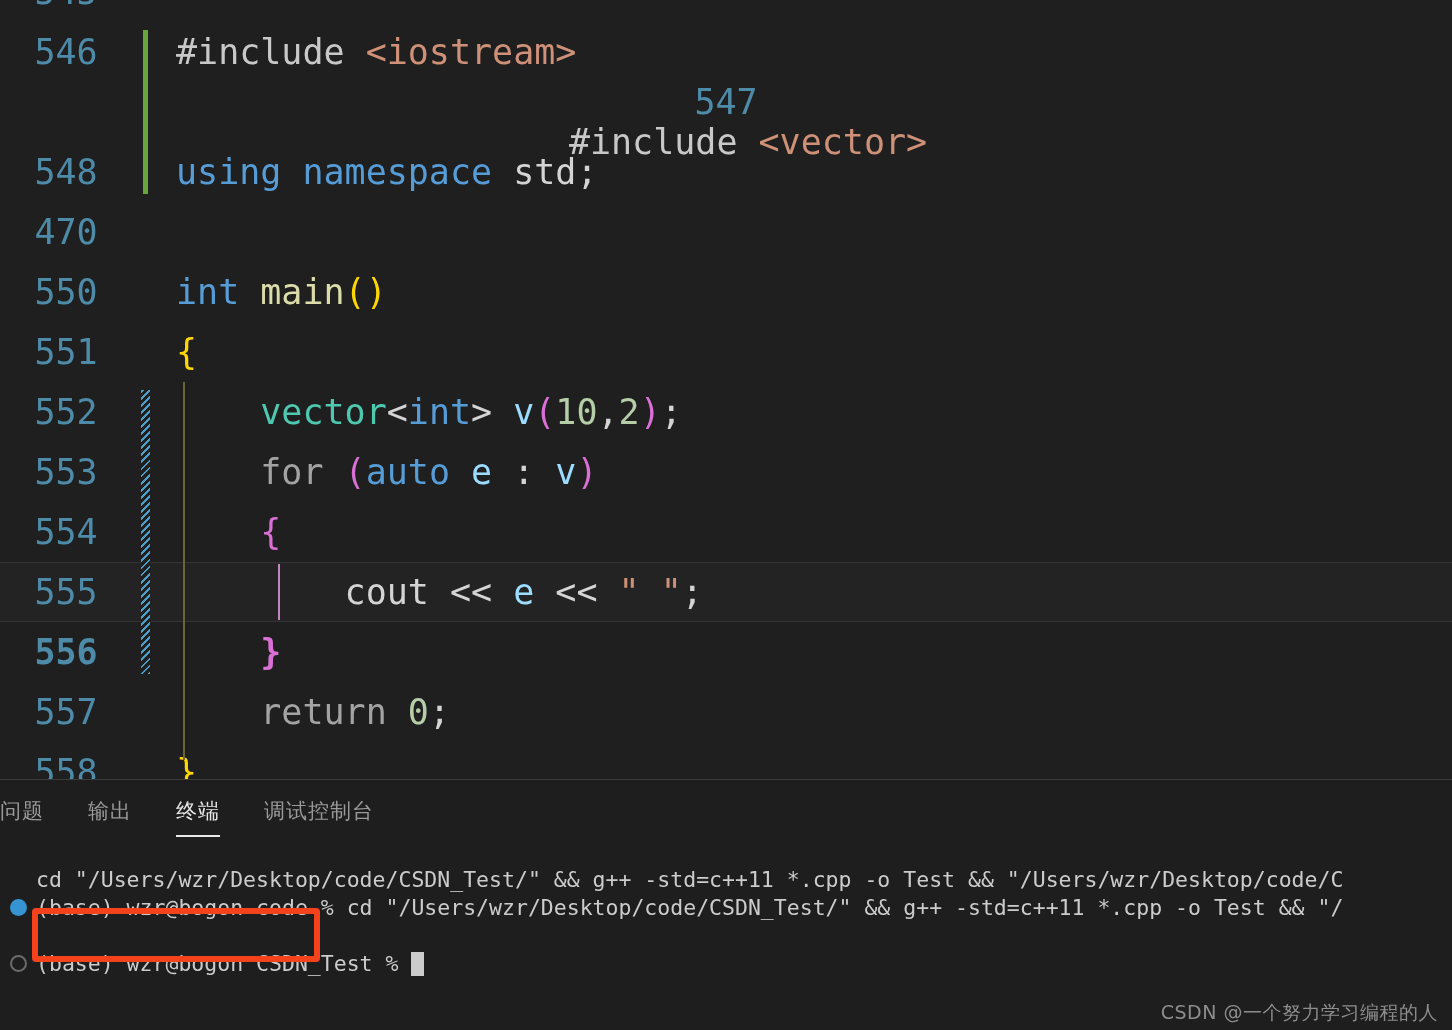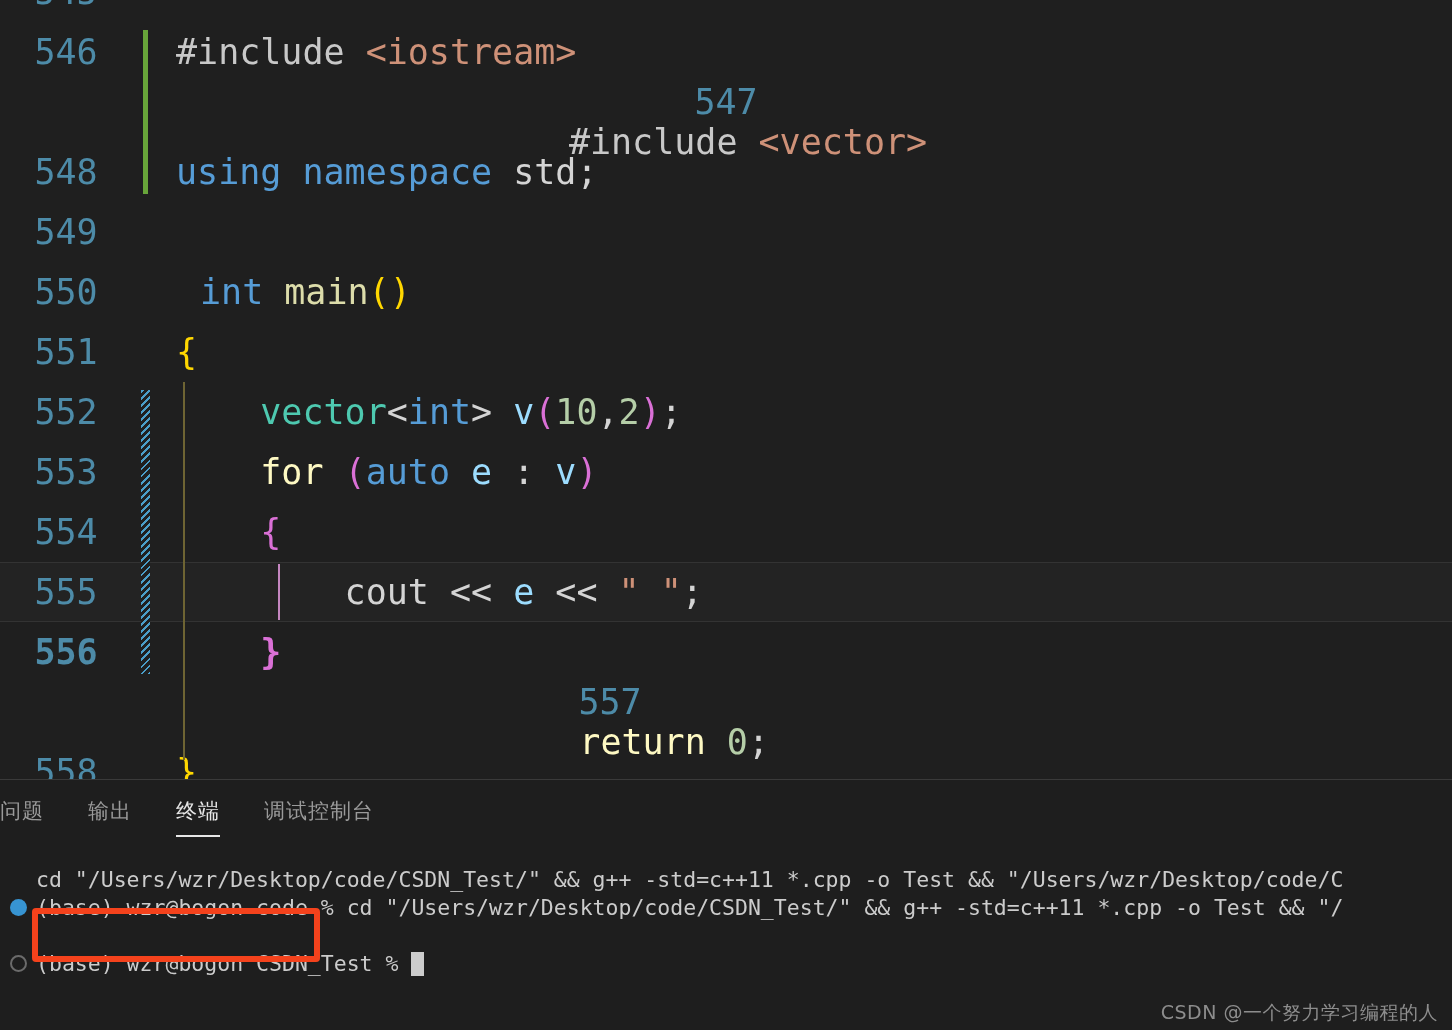--- a/index.html
+++ b/index.html
@@ -71,21 +71,21 @@
   }
   .indent-guide.active-guide {
     background: #c586c0;
   }
 
   
   .t-plain   { color: #d4d4d4; }
   .t-pre     { color: #c8c8c8; }
   .t-hdr     { color: #ce9178; margin-top: 47px; }
   .t-kw      { color: #569cd6; }
-  .t-ctl     { color: #fef9c3; }
+  .t-ctl     { color: #a3a3a3; }
   .t-type    { color: #4ec9b0; }
   .t-fn      { color: #dcdcaa; }
   .t-var     { color: #9cdcfe; }
   .t-num     { color: #b5cea8; }
   .t-str     { color: #ce9178; }
   .t-br-y    { color: #ffd700; }
   .t-br-p    { color: #da70d6; }
   .t-op      { color: #d4d4d4; }
 
   
@@ -185,29 +185,29 @@
   }
 </style>
 </head>
 <body>
 
 <div id="editor">
     <div class="code-line" style="position: absolute; left: 0px; top: -38px; width: 1452px;"><div class="ln">545</div><div class="code-text"></div></div>
     <div class="code-line" style="position: absolute; left: 0px; top: 22px; width: 1452px;"><div class="ln">546</div><div class="code-text"><span class="t-pre">#include </span><span class="t-hdr">&lt;iostream&gt;</span></div></div>
     <div class="code-line" style="position: absolute; left: 0px; top: 82px; width: 1452px; flex-direction: column;"><div class="ln">547</div><div class="code-text"><span class="t-pre">#include </span><span class="t-hdr">&lt;vector&gt;</span></div></div>
     <div class="code-line" style="position: absolute; left: 0px; top: 142px; width: 1452px;"><div class="ln">548</div><div class="code-text"><span class="t-kw">using namespace </span><span class="t-plain">std</span><span class="t-plain">;</span></div></div>
-    <div class="code-line" style="position: absolute; left: 0px; top: 202px; width: 1452px;"><div class="ln">549</div><div class="code-text"></div></div>
-    <div class="code-line" style="position: absolute; left: 0px; top: 262px; width: 1452px; gap: 24px;"><div class="ln">550</div><div class="code-text"><span class="t-kw">int </span><span class="t-fn">main</span><span class="t-br-y">()</span></div></div>
+    <div class="code-line" style="position: absolute; left: 0px; top: 202px; width: 1452px;"><div class="ln">470</div><div class="code-text"></div></div>
+    <div class="code-line" style="position: absolute; left: 0px; top: 262px; width: 1452px;"><div class="ln">550</div><div class="code-text"><span class="t-kw">int </span><span class="t-fn">main</span><span class="t-br-y">()</span></div></div>
     <div class="code-line" style="position: absolute; left: 0px; top: 322px; width: 1452px;"><div class="ln">551</div><div class="code-text"><span class="t-br-y">{</span></div></div>
     <div class="code-line" style="position: absolute; left: 0px; top: 382px; width: 1452px;"><div class="ln">552</div><div class="code-text"><span class="t-plain">    </span><span class="t-type">vector</span><span class="t-op">&lt;</span><span class="t-kw">int</span><span class="t-op">&gt;</span><span class="t-plain"> </span><span class="t-var">v</span><span class="t-br-p">(</span><span class="t-num">10</span><span class="t-plain">,</span><span class="t-num">2</span><span class="t-br-p">)</span><span class="t-plain">;</span></div></div>
     <div class="code-line" style="position: absolute; left: 0px; top: 442px; width: 1452px;"><div class="ln">553</div><div class="code-text"><span class="t-plain">    </span><span class="t-ctl">for</span><span class="t-plain"> </span><span class="t-br-p">(</span><span class="t-kw">auto</span><span class="t-plain"> </span><span class="t-var">e</span><span class="t-plain"> : </span><span class="t-var">v</span><span class="t-br-p">)</span></div></div>
     <div class="code-line" style="position: absolute; left: 0px; top: 502px; width: 1452px;"><div class="ln">554</div><div class="code-text"><span class="t-plain">    </span><span class="t-br-p">{</span></div></div>
     <div class="code-line active" style="position: absolute; left: 0px; top: 562px; width: 1452px;"><div class="ln">555</div><div class="code-text"><span class="t-plain">        </span><span class="t-plain">cout</span><span class="t-op"> &lt;&lt; </span><span class="t-var">e</span><span class="t-op"> &lt;&lt; </span><span class="t-str">" "</span><span class="t-plain">;</span></div></div>
     <div class="code-line" style="position: absolute; left: 0px; top: 622px; width: 1441px; font-weight: bold;"><div class="ln">556</div><div class="code-text"><span class="t-plain">    </span><span class="t-br-p">}</span></div></div>
-    <div class="code-line" style="position: absolute; left: 0px; top: 682px; width: 1220px; flex-direction: column;"><div class="ln">557</div><div class="code-text"><span class="t-plain">    </span><span class="t-ctl">return</span><span class="t-plain"> </span><span class="t-num">0</span><span class="t-plain">;</span></div></div>
+    <div class="code-line" style="position: absolute; left: 0px; top: 682px; width: 1220px;"><div class="ln">557</div><div class="code-text"><span class="t-plain">    </span><span class="t-ctl">return</span><span class="t-plain"> </span><span class="t-num">0</span><span class="t-plain">;</span></div></div>
     <div class="code-line" style="position: absolute; left: 0px; top: 742px; width: 1452px;"><div class="ln">558</div><div class="code-text"><span class="t-br-y">}</span></div></div>
     <div class="git-add" style="top: 30px; height: 164px;"></div>
     <div class="diff-hatch" style="top: 390px; height: 284px;"></div>
     <div class="indent-guide" style="left: 183px; top: 382px; height: 378px;"></div>
     <div class="indent-guide active-guide" style="left: 278px; top: 564px; height: 56px;"></div>
   </div>
 
 <div id="panel-divider"></div>
 
 <div id="panel">

